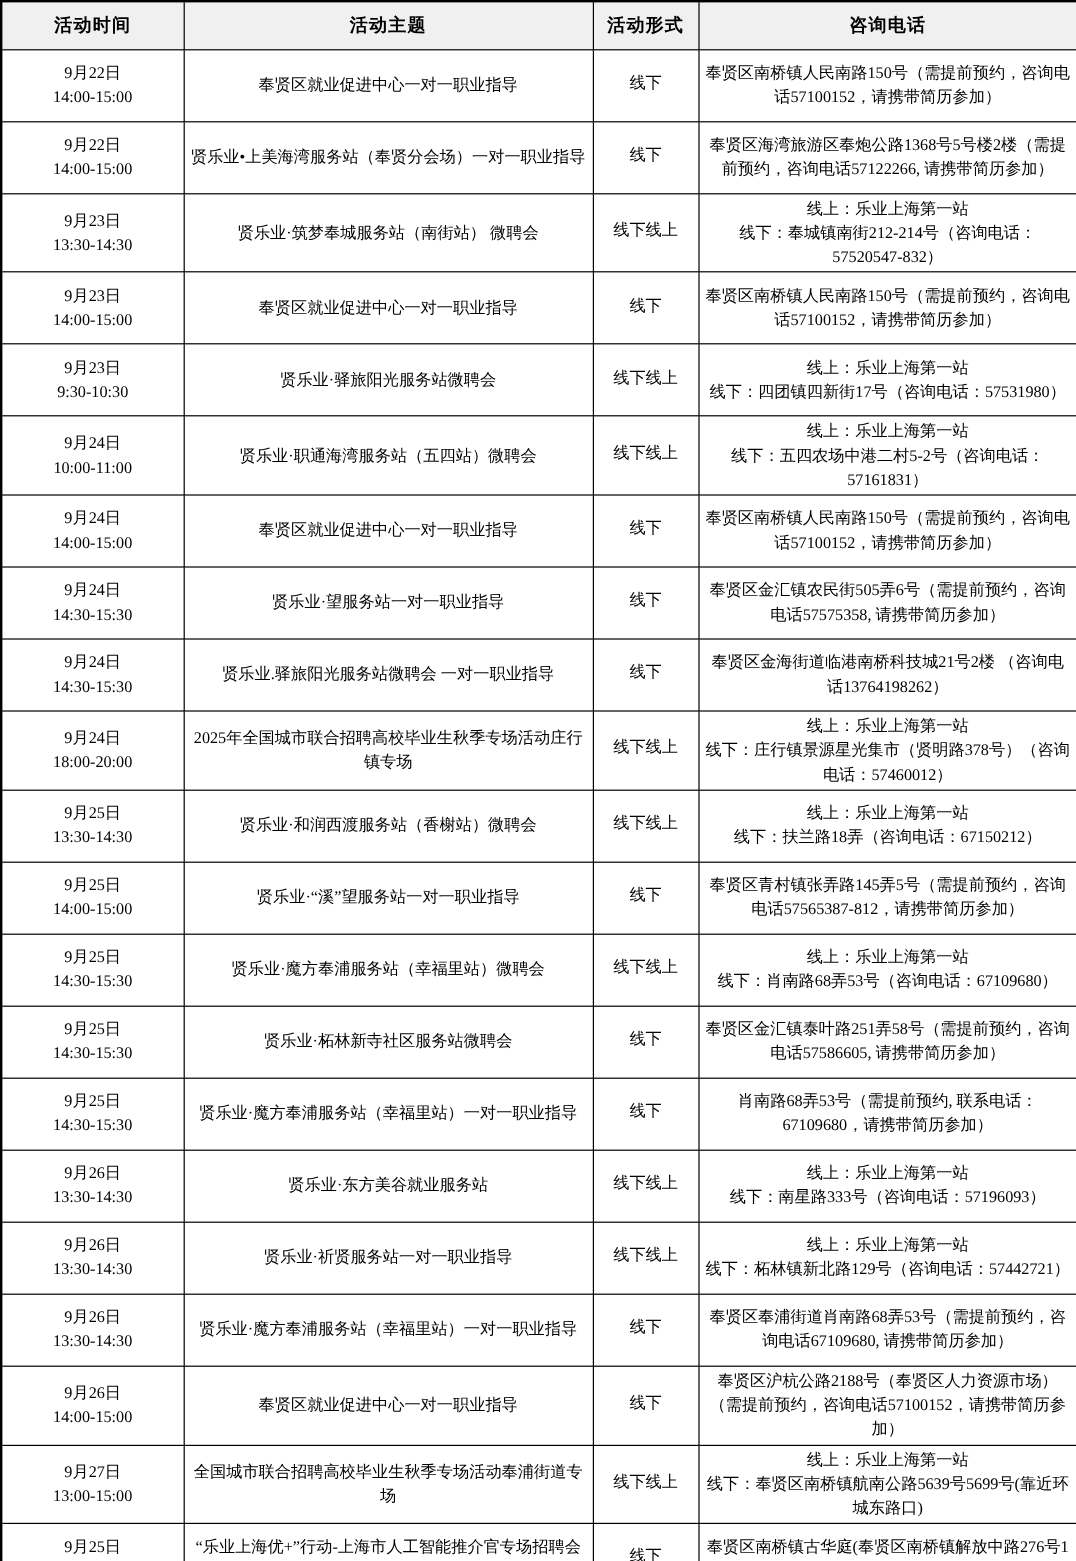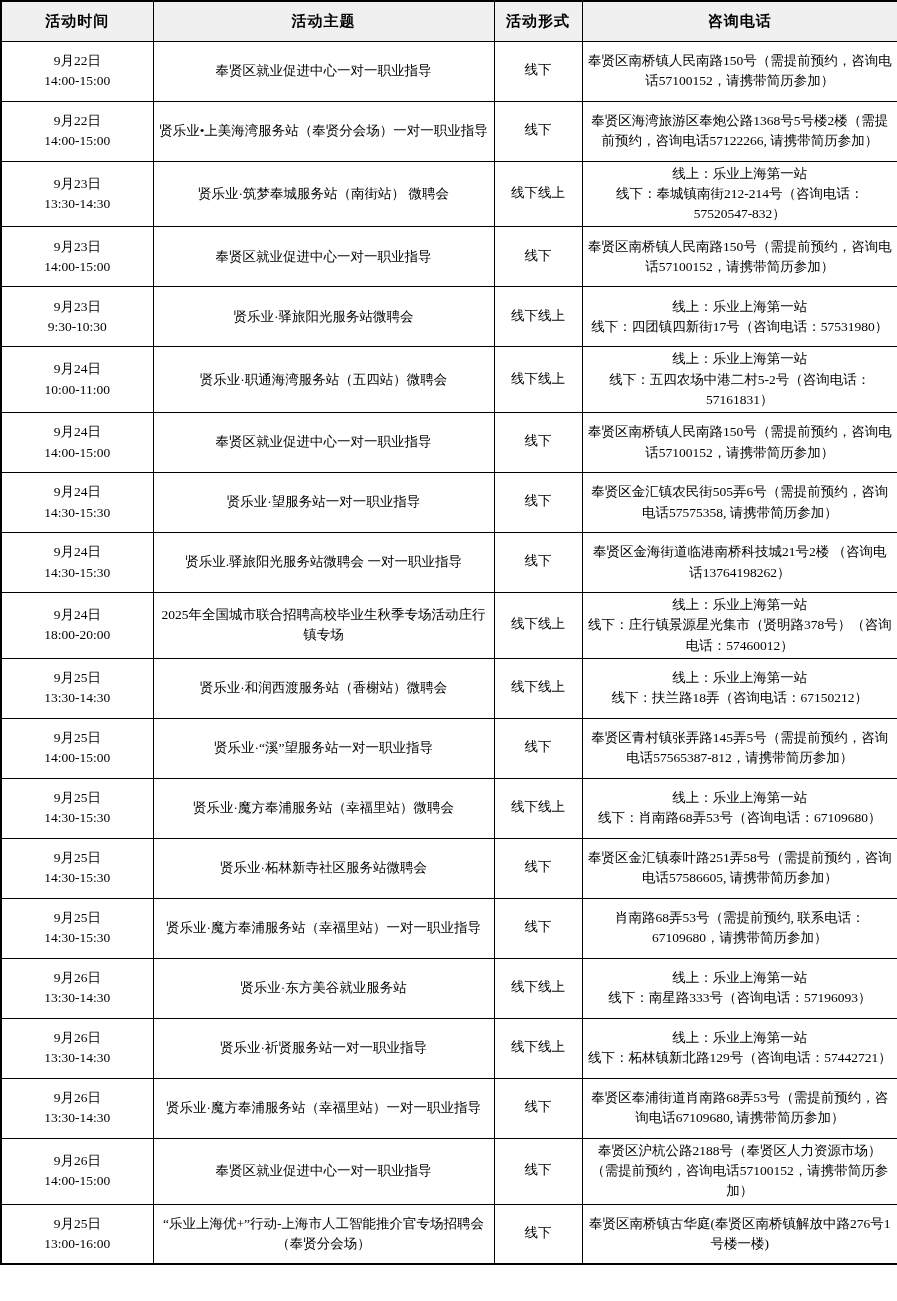--- a/index.html
+++ b/index.html
@@ -203,20 +203,28 @@
           <td class="cell cell-location">奉贤区奉浦街道肖南路68弄53号（需提前预约，咨询电话67109680, 请携带简历参加）</td>
         </tr>
         <tr>
           <td class="cell cell-time">9月26日
 14:00-15:00</td>
           <td class="cell cell-theme">奉贤区就业促进中心一对一职业指导</td>
           <td class="cell cell-format">线下</td>
           <td class="cell cell-location">奉贤区沪杭公路2188号（奉贤区人力资源市场）（需提前预约，咨询电话57100152，请携带简历参加）</td>
         </tr>
         <tr>
+          <td class="cell cell-time">9月27日
+13:00-15:00</td>
+          <td class="cell cell-theme">全国城市联合招聘高校毕业生秋季专场活动奉浦街道专场</td>
+          <td class="cell cell-format">线下线上</td>
+          <td class="cell cell-location">线上：乐业上海第一站
+线下：奉贤区南桥镇航南公路5639号5699号(靠近环城东路口)</td>
+        </tr>
+        <tr>
           <td class="cell cell-time">9月25日
 13:00-16:00</td>
           <td class="cell cell-theme">“乐业上海优+”行动-上海市人工智能推介官专场招聘会（奉贤分会场）</td>
           <td class="cell cell-format">线下</td>
           <td class="cell cell-location">奉贤区南桥镇古华庭(奉贤区南桥镇解放中路276号1号楼一楼)</td>
         </tr>
       </tbody>
   </table>
 </div>
 

